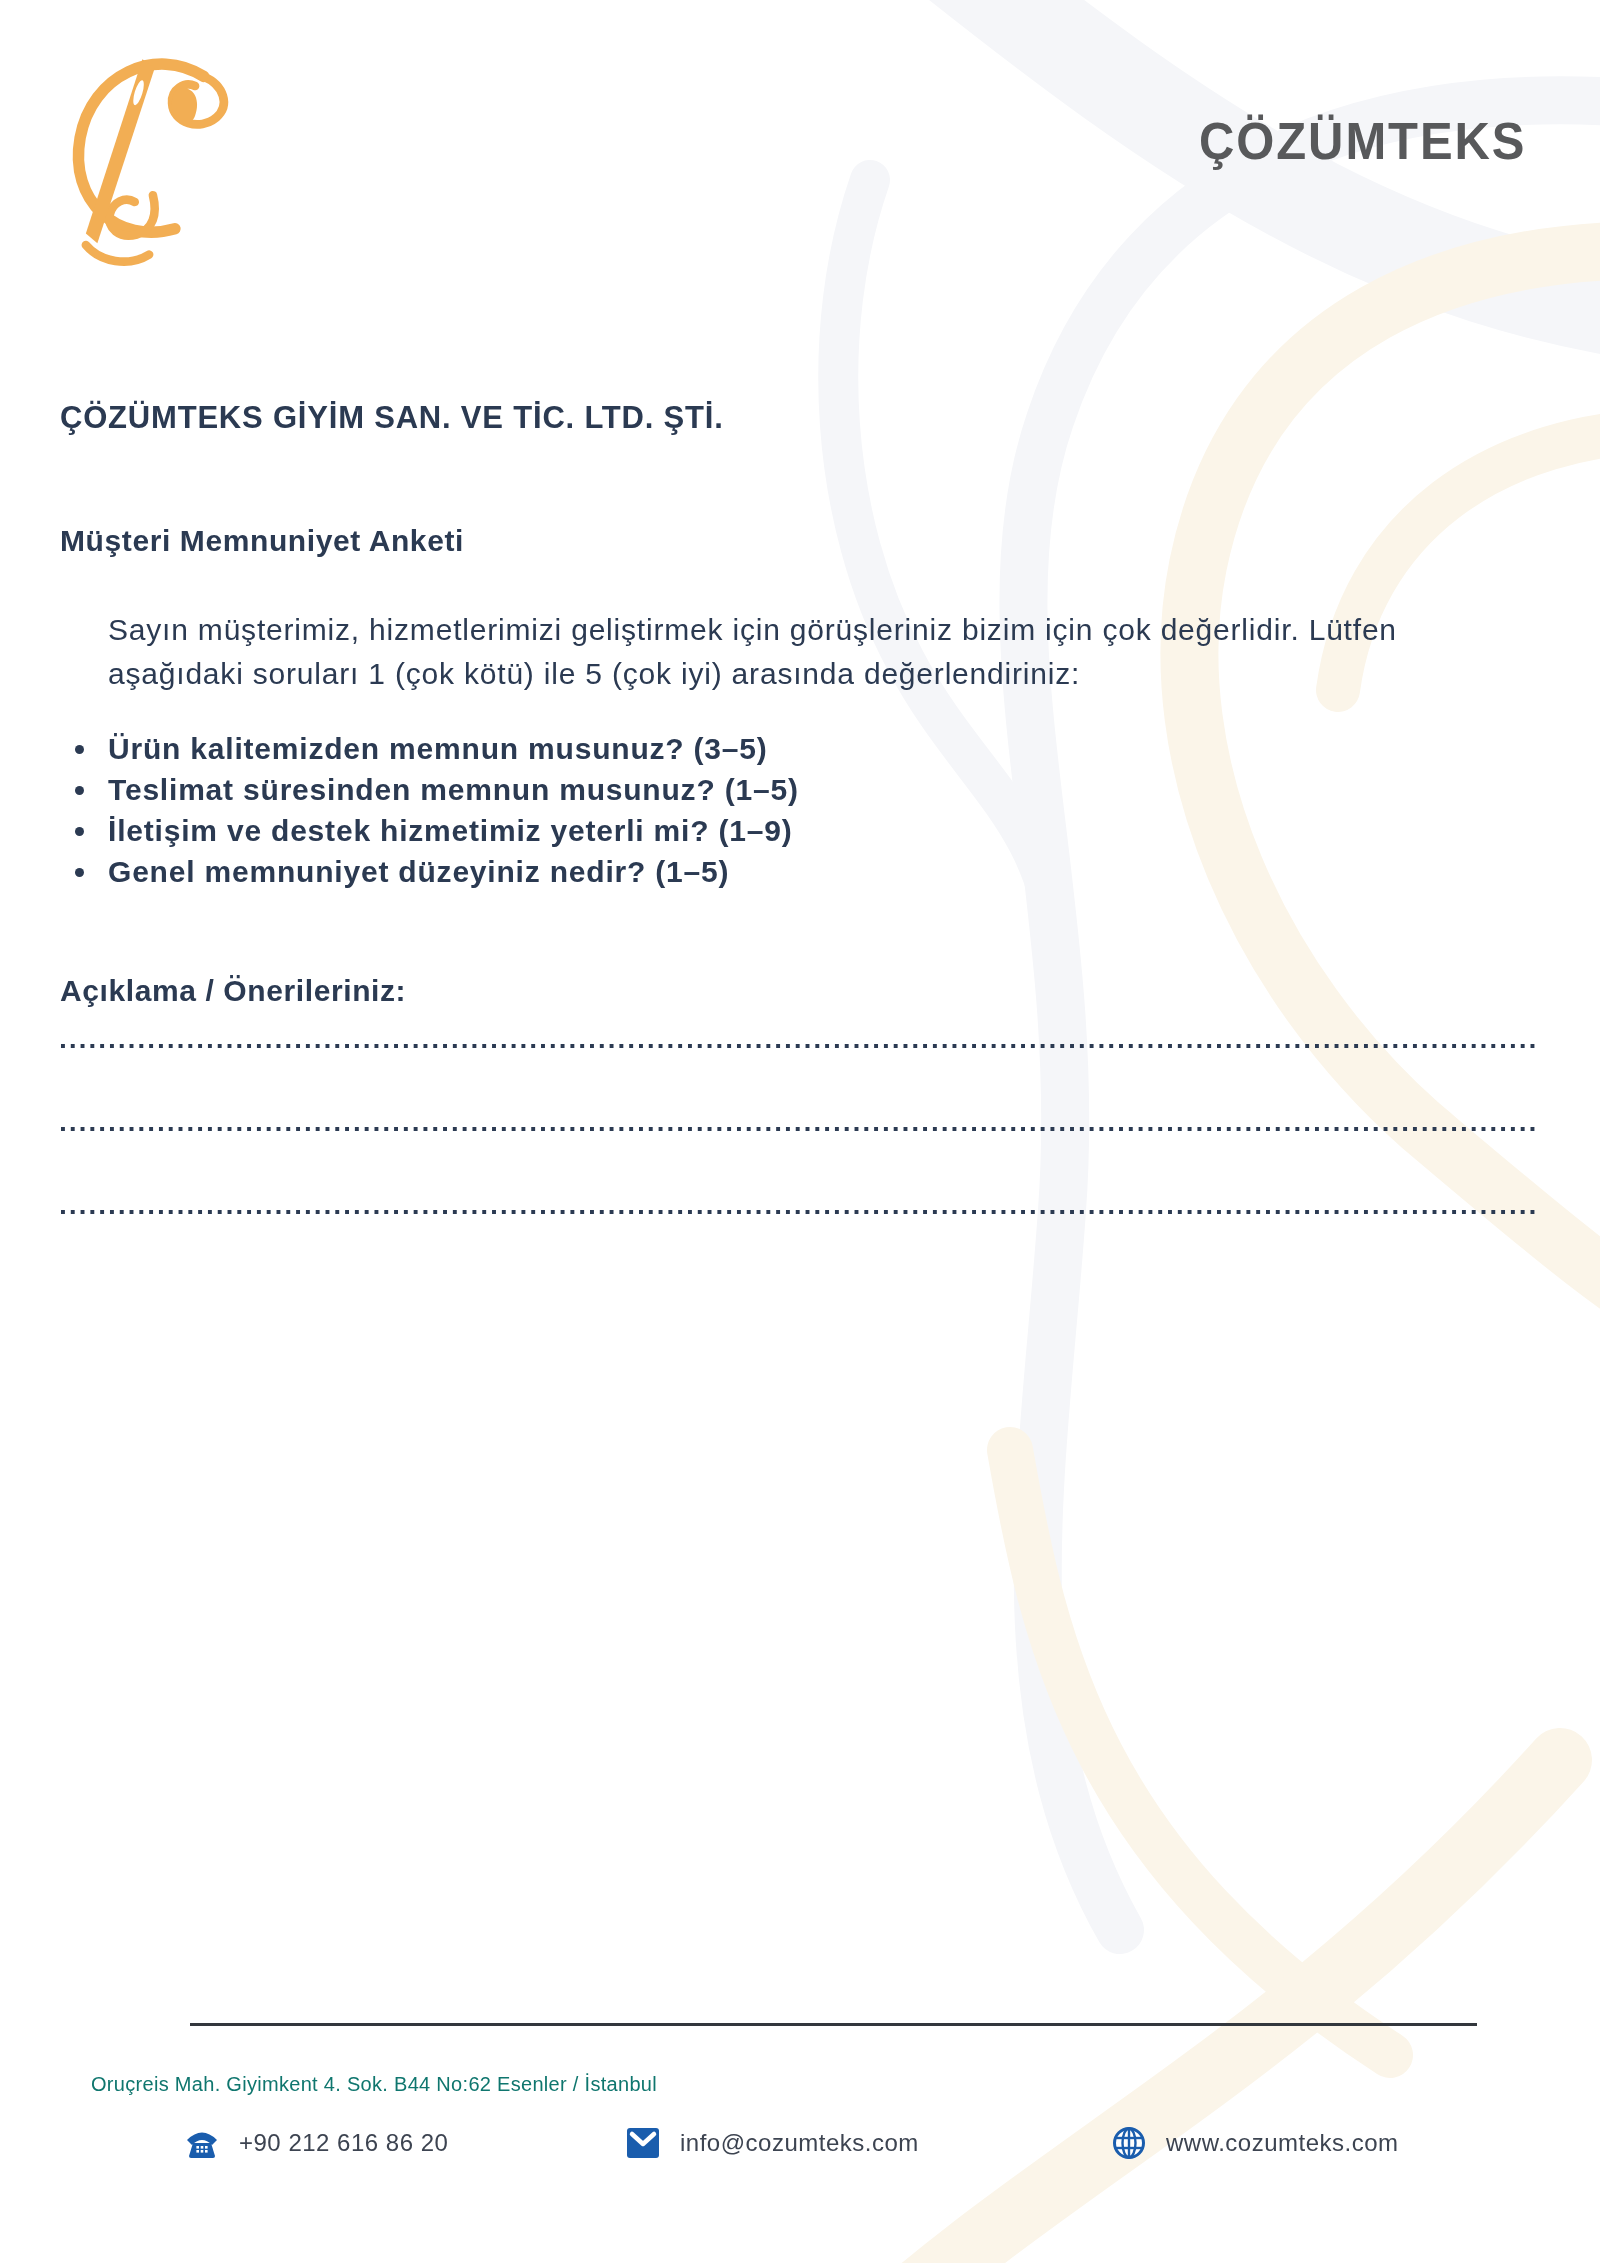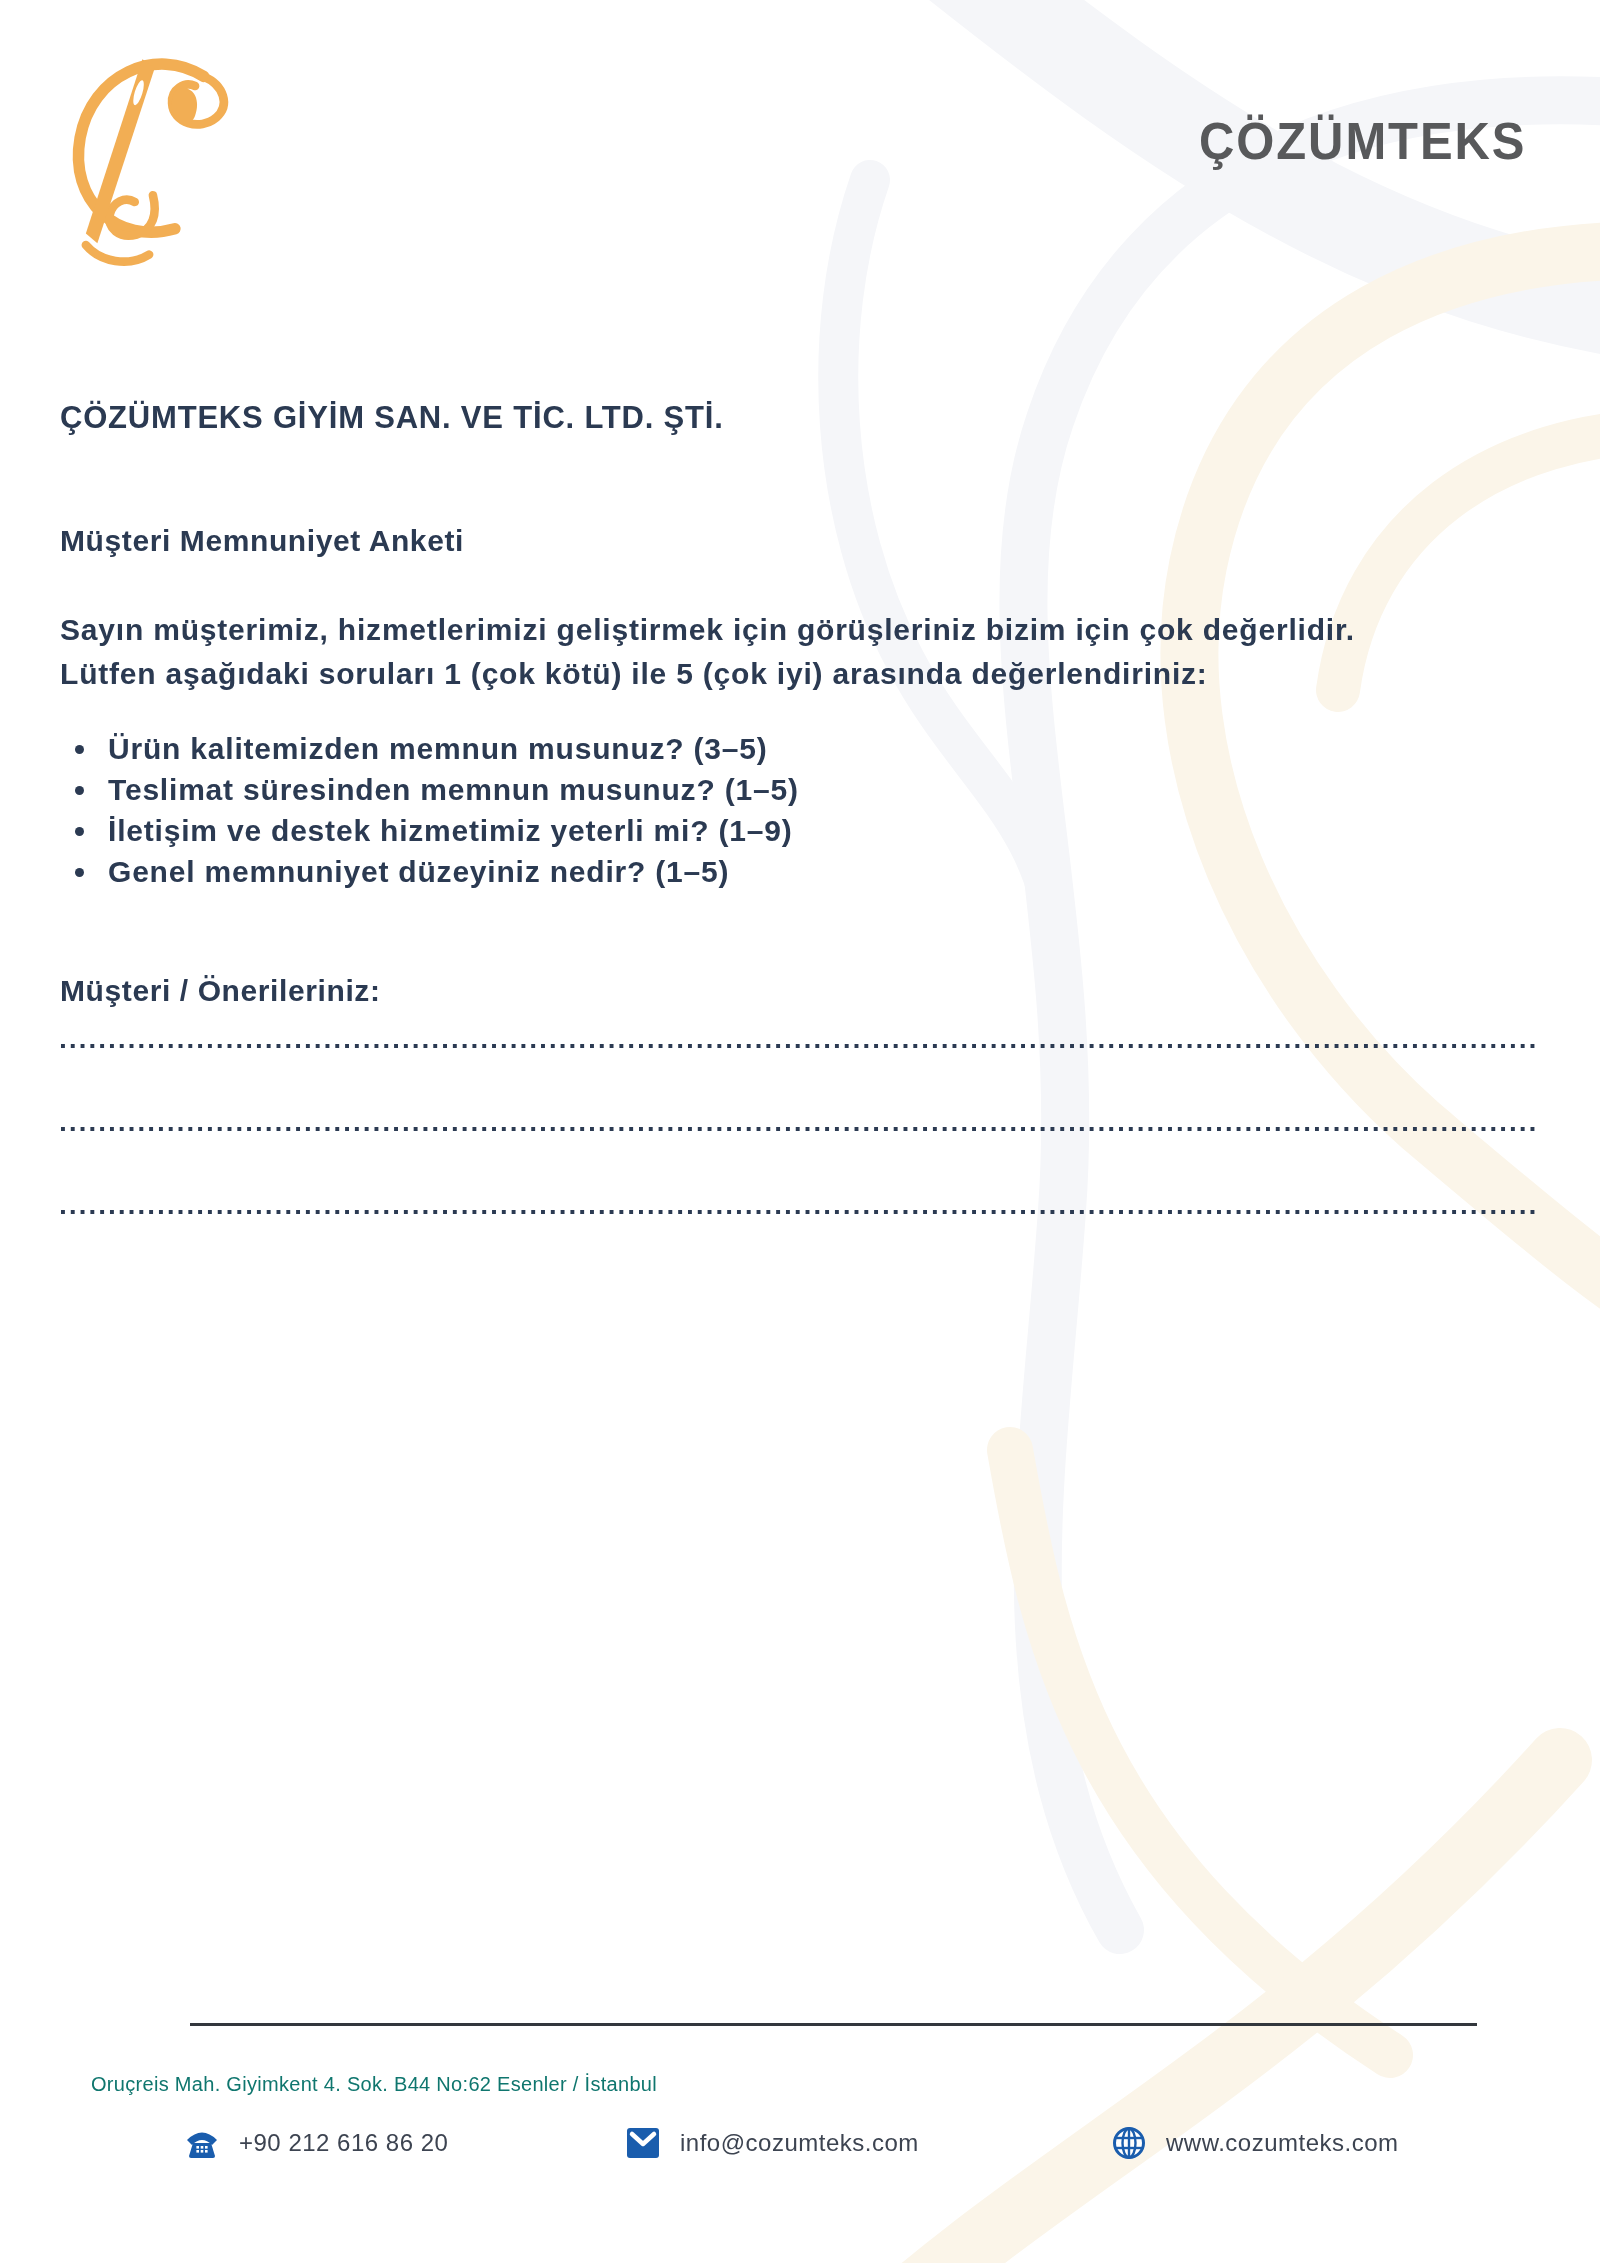--- a/index.html
+++ b/index.html
@@ -59,24 +59,25 @@
     margin-top: 88px;
     font-size: 30px;
     font-weight: 700;
     letter-spacing: 0.6px;
     color: #2b3a52;
   }
   .intro {
     margin-top: 50px;
     max-width: 1325px;
     font-size: 30px;
-    font-weight: 700;
+    font-weight: 400;
     letter-spacing: 0.8px;
     line-height: 44px;
     color: #2b3a52;
+    margin-left: 48px;
   }
   .question-list {
     margin-top: 32px;
     list-style: none;
   }
   .question-list li {
     display: flex;
     align-items: flex-start;
     line-height: 41px;
     font-size: 30px;
@@ -196,21 +197,21 @@
       <li>
         <span class="bullet-dot"></span>
         <span>İletişim ve destek hizmetimiz yeterli mi? (1–9)</span>
       </li>
       <li>
         <span class="bullet-dot"></span>
         <span>Genel memnuniyet düzeyiniz nedir? (1–5)</span>
       </li>
     </ul>
 
-    <div class="comments-label">Müşteri / Önerileriniz:</div>
+    <div class="comments-label">Açıklama / Önerileriniz:</div>
 
     <div class="answer-line"></div>
     <div class="answer-line"></div>
     <div class="answer-line"></div>
 
   </div>
 
   <div class="footer">
     <div class="footer-rule"></div>
     <div class="footer-address">Oruçreis Mah. Giyimkent 4. Sok. B44 No:62 Esenler / İstanbul</div>

